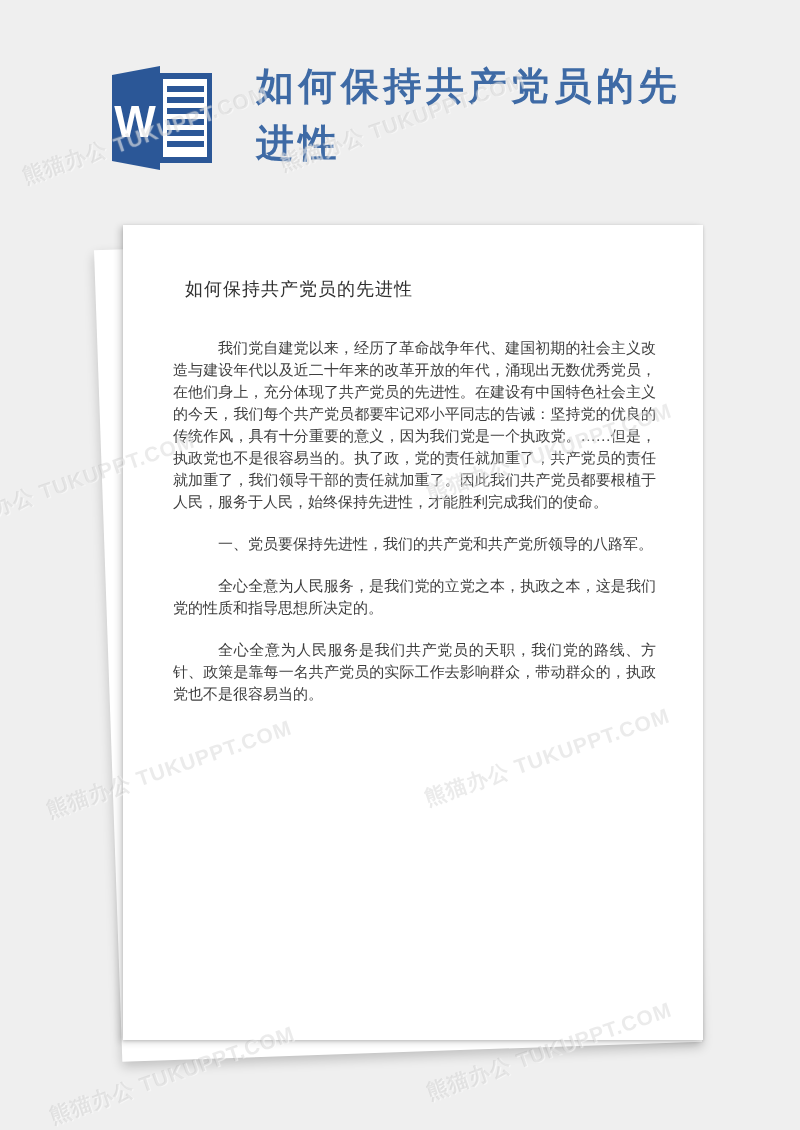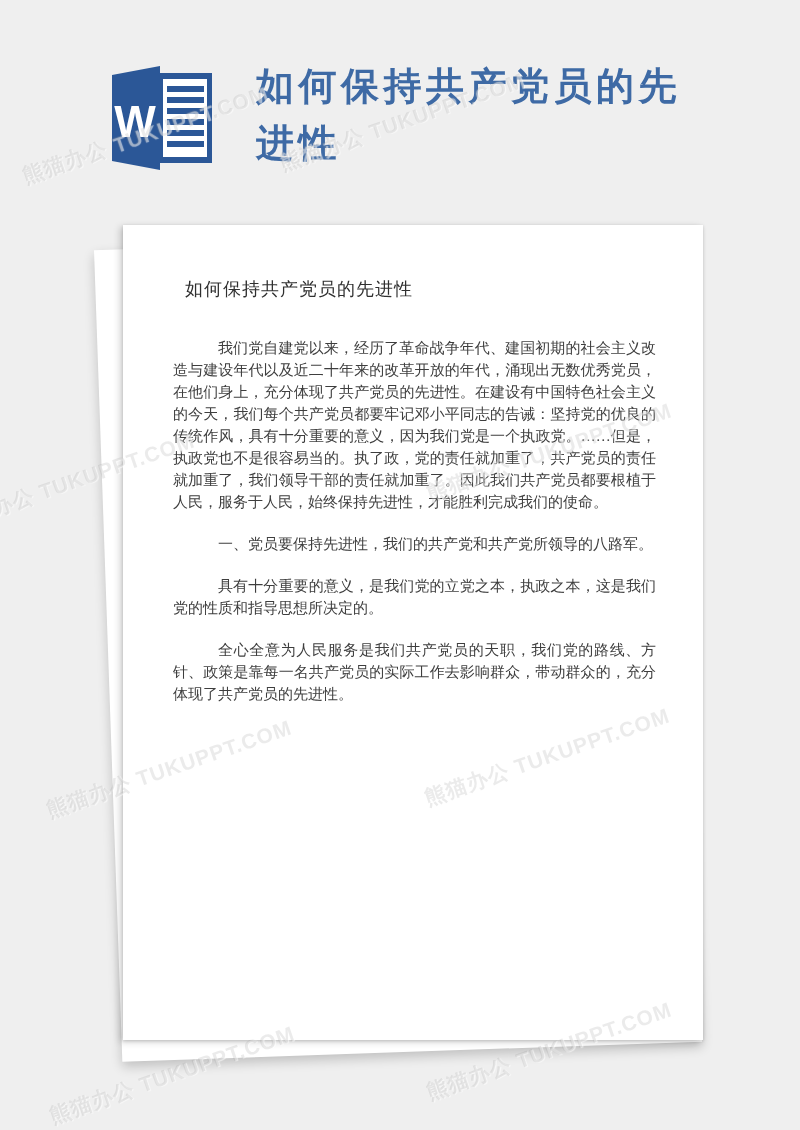--- a/index.html
+++ b/index.html
@@ -123,22 +123,22 @@
     <h1 class="header-title">如何保持共产党员的先进性</h1>
   </div>
 
   <div>
     <div class="page page-back"></div>
     <div class="page page-main">
       <h2 class="doc-title">如何保持共产党员的先进性</h2>
       <div class="doc-body">
           <p>我们党自建党以来，经历了革命战争年代、建国初期的社会主义改造与建设年代以及近二十年来的改革开放的年代，涌现出无数优秀党员，在他们身上，充分体现了共产党员的先进性。在建设有中国特色社会主义的今天，我们每个共产党员都要牢记邓小平同志的告诫：坚持党的优良的传统作风，具有十分重要的意义，因为我们党是一个执政党。……但是，执政党也不是很容易当的。执了政，党的责任就加重了，共产党员的责任就加重了，我们领导干部的责任就加重了。因此我们共产党员都要根植于人民，服务于人民，始终保持先进性，才能胜利完成我们的使命。</p>
           <p>一、党员要保持先进性，我们的共产党和共产党所领导的八路军。</p>
-          <p>具有十分重要的意义，是我们党的立党之本，执政之本，这是我们党的性质和指导思想所决定的。</p>
-          <p>全心全意为人民服务是我们共产党员的天职，我们党的路线、方针、政策是靠每一名共产党员的实际工作去影响群众，带动群众的，充分体现了共产党员的先进性。</p>
+          <p>全心全意为人民服务，是我们党的立党之本，执政之本，这是我们党的性质和指导思想所决定的。</p>
+          <p>全心全意为人民服务是我们共产党员的天职，我们党的路线、方针、政策是靠每一名共产党员的实际工作去影响群众，带动群众的，执政党也不是很容易当的。</p>
         </div>
     </div>
   </div>
 
   <div class="wm-layer">
     <span class="wm wm1">熊猫办公 TUKUPPT.COM</span>
     <span class="wm wm2">熊猫办公 TUKUPPT.COM</span>
     <span class="wm wm3">熊猫办公 TUKUPPT.COM</span>
     <span class="wm wm4">熊猫办公 TUKUPPT.COM</span>
     <span class="wm wm5">熊猫办公 TUKUPPT.COM</span>

